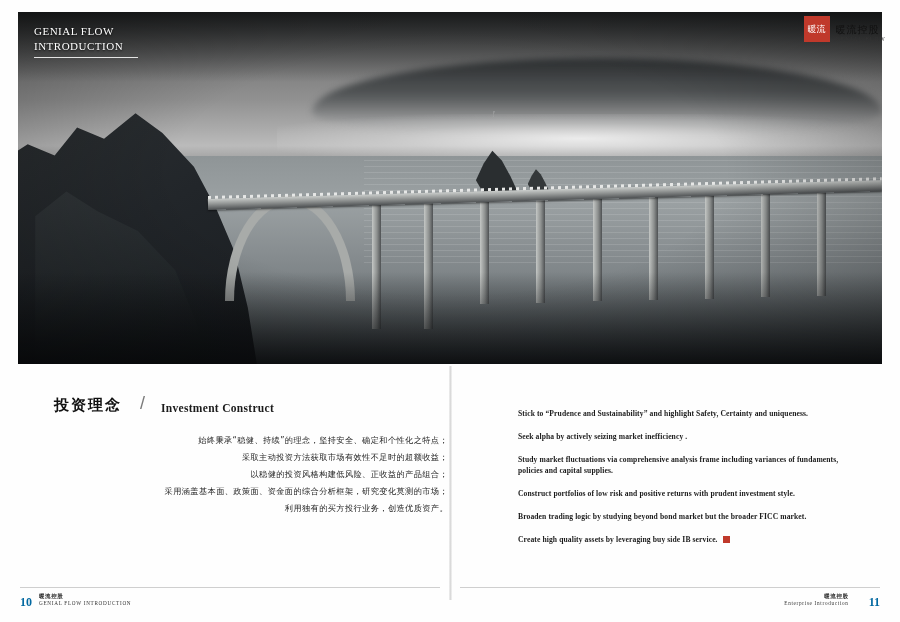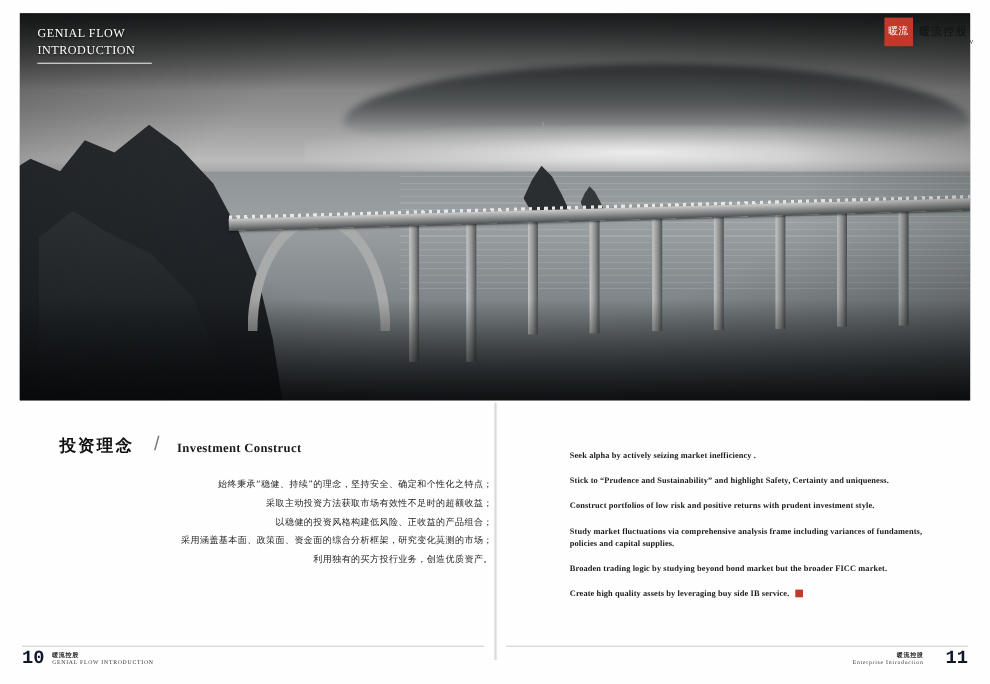--- a/index.html
+++ b/index.html
@@ -357,24 +357,24 @@
   .rule {
     position: absolute;
     bottom: 34px;
     height: 1px;
     background: #cfcfcf;
   }
   .rule.left { left: 20px; width: 420px; }
   .rule.right { right: 20px; width: 420px; }
 
   .pagenum {
-    font-family: Liberation Mono, monospace;
-    font-size: 17px;
+    font-family: Liberation Serif, serif;
+    font-size: 12px;
     font-weight: bold;
-    color: #0f172a;
+    color: #0369a1;
     line-height: 1;
   }
   .foot-lines {
     line-height: 1.45;
   }
   .foot-cn {
     font-family: "DejaVu Sans", sans-serif;
     font-size: 5.5px;
     color: #222;
     letter-spacing: .6px;
@@ -458,24 +458,24 @@
 
     <div class="cn-body">
       <p>始终秉承“稳健、持续”的理念，坚持安全、确定和个性化之特点；</p>
       <p>采取主动投资方法获取市场有效性不足时的超额收益；</p>
       <p>以稳健的投资风格构建低风险、正收益的产品组合；</p>
       <p>采用涵盖基本面、政策面、资金面的综合分析框架，研究变化莫测的市场；</p>
       <p>利用独有的买方投行业务，创造优质资产。</p>
     </div>
 
     <div class="en-body">
+      <p>Stick to “Prudence and Sustainability” and highlight Safety, Certainty and uniqueness.</p>
       <p>Seek alpha by actively seizing market inefficiency .</p>
-      <p>Stick to “Prudence and Sustainability” and highlight Safety, Certainty and uniqueness.</p>
+      <p>Study market fluctuations via comprehensive analysis frame including variances of fundaments, policies and capital supplies.</p>
       <p>Construct portfolios of low risk and positive returns with prudent investment style.</p>
-      <p>Study market fluctuations via comprehensive analysis frame including variances of fundaments, policies and capital supplies.</p>
       <p>Broaden trading logic by studying beyond bond market but the broader FICC market.</p>
       <p><span>Create high quality assets by leveraging buy side IB service.</span><span class="red-square"></span></p>
     </div>
   </div>
 
   <div class="rule left"></div>
   <div class="rule right"></div>
 
   <div class="footer-left">
     <div class="pagenum">10</div>

